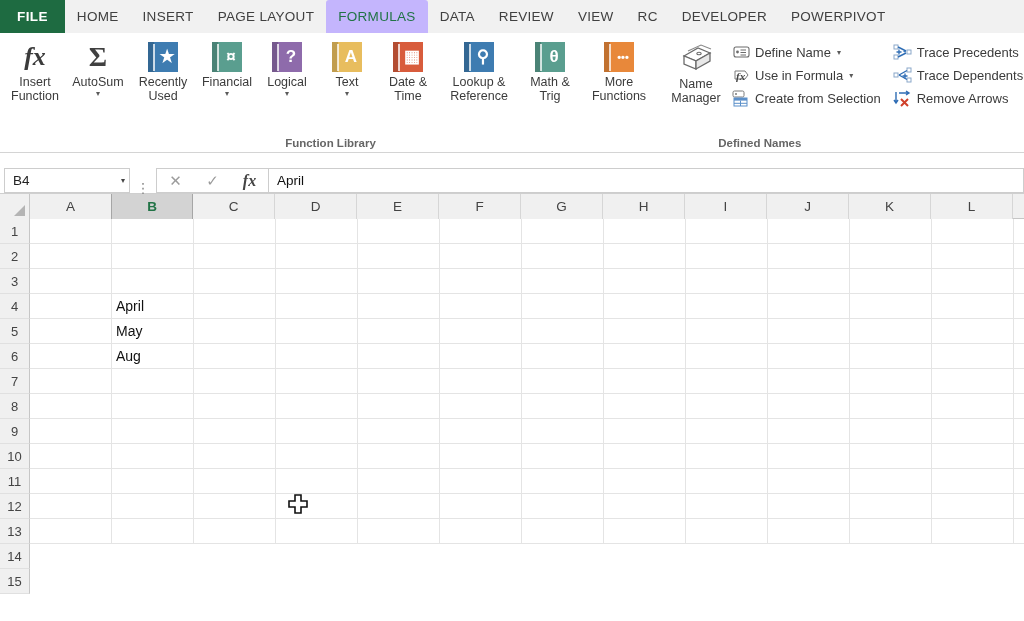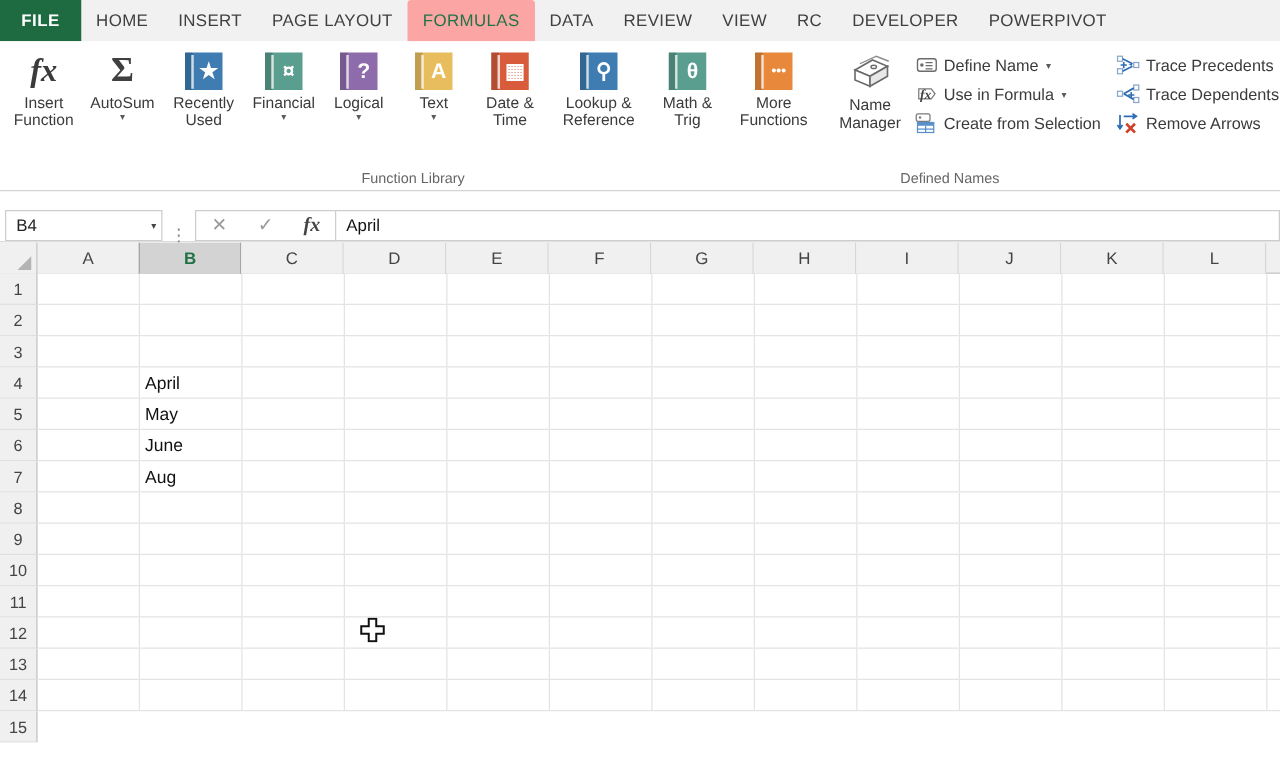--- a/index.html
+++ b/index.html
@@ -33,21 +33,21 @@
   }
   #tabbar .tab {
     height: 33px;
     line-height: 34px;
     padding: 0 12px;
     font-size: 13.5px;
     color: #404040;
     letter-spacing: .3px;
   }
   #tabbar .tab.active {
-    background: #fca5a5;
+    background: #c4b5fd;
     color: #217346;
     border-top-left-radius: 3px;
     border-top-right-radius: 3px;
   }
 
   
   #ribbon {
     position: relative;
     height: 120px;
     background: #ffffff;
@@ -63,20 +63,21 @@
     padding-top: 4px;
   }
   .rgroup-body { display: flex; align-items: flex-start; flex: 1; }
   .rgroup-title {
     text-align: center;
     font-size: 11.5px;
     color: #666666;
     padding-bottom: 3px;
     height: 17px;
     line-height: 17px;
+    font-weight: bold;
   }
   .rsep { width: 1px; background: #e0e0e0; margin: 6px 0 22px 0; }
 
   .bigbtn {
     width: 60px;
     display: flex;
     flex-direction: column;
     align-items: center;
     padding-top: 5px;
     font-size: 12.5px;
@@ -573,34 +574,20 @@
           <div class="gcell"></div>
           <div class="gcell"></div>
           <div class="gcell"></div>
           <div class="gcell"></div>
           <div class="gcell"></div>
           <div class="gcell"></div>
           <div class="gcell"></div>
         </div>
         <div class="grow">
           <div class="gcell"></div>
-          <div class="gcell">June</div>
-          <div class="gcell"></div>
-          <div class="gcell"></div>
-          <div class="gcell"></div>
-          <div class="gcell"></div>
-          <div class="gcell"></div>
-          <div class="gcell"></div>
-          <div class="gcell"></div>
-          <div class="gcell"></div>
-          <div class="gcell"></div>
-          <div class="gcell"></div>
-        </div>
-        <div class="grow">
-          <div class="gcell"></div>
           <div class="gcell">Aug</div>
           <div class="gcell"></div>
           <div class="gcell"></div>
           <div class="gcell"></div>
           <div class="gcell"></div>
           <div class="gcell"></div>
           <div class="gcell"></div>
           <div class="gcell"></div>
           <div class="gcell"></div>
           <div class="gcell"></div>

